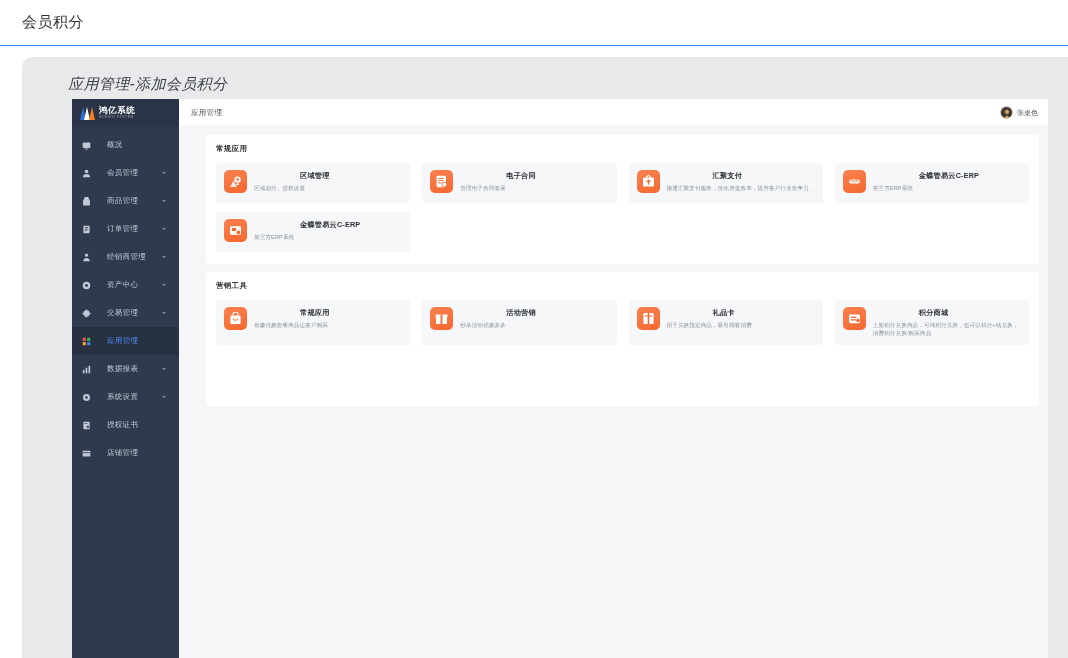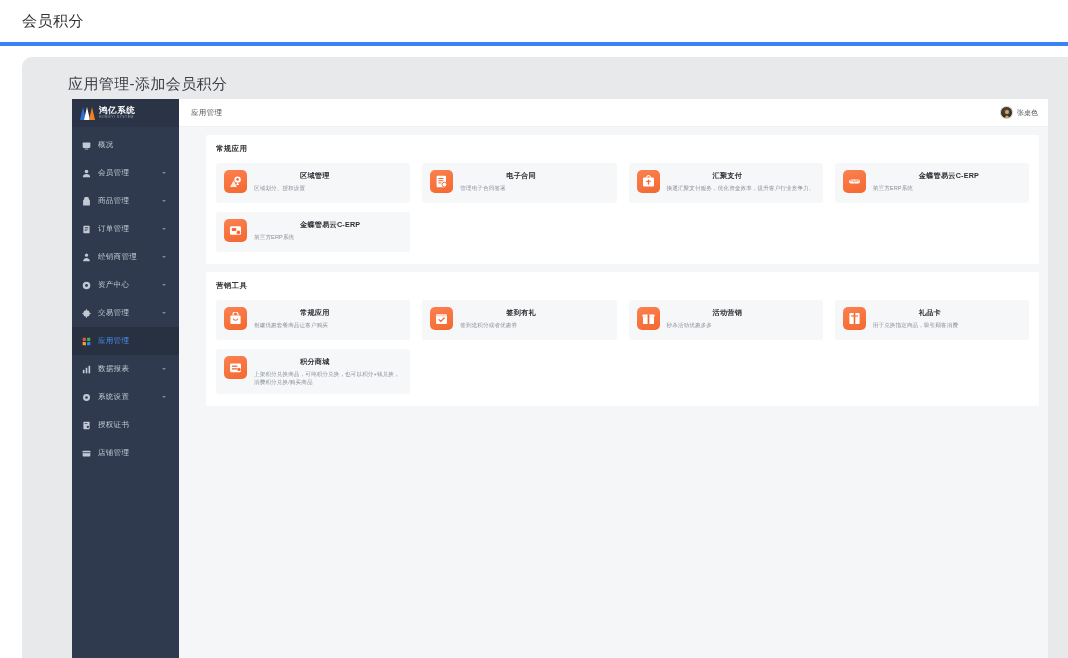--- a/index.html
+++ b/index.html
@@ -10,21 +10,21 @@
     overflow: hidden;
   }
 
   
   .page-header {
     height: 46px;
     background: #ffffff;
     display: flex;
     align-items: center;
     padding-left: 22px;
-    border-bottom: 4px solid #3b82f6;
+    border-bottom: 1px solid #3b82f6;
   }
   .page-header-title {
     font-size: 15px;
     color: #323233;
     letter-spacing: .5px;
   }
 
   
   .stage {
     position: absolute;
@@ -32,20 +32,21 @@
     width: 1046px; height: 601px;
     background: #e8e9eb;
     border-radius: 10px 0 0 0;
     padding: 18px 0 0 46px;
   }
   .stage-title {
     font-size: 15px;
     color: #3b3f45;
     margin-bottom: 15px;
     letter-spacing: .4px;
+    font-style: italic;
   }
 
   
   .app-window {
     position: absolute;
     left: 72px; top: 99px;
     width: 976px; height: 645px;
     display: flex;
     background: #fef9c3;
     overflow: hidden;
@@ -79,21 +80,21 @@
   .logo-text { display: flex; flex-direction: column; line-height: 1; }
   .logo-cn { font-size: 8.5px; color: #ffffff; letter-spacing: .6px; font-weight: bold; }
   .logo-en { font-size: 3.4px; color: #9aa3b2; letter-spacing: .5px; margin-top: 1.5px; }
 
   .nav { padding-top: 4px; flex: 1; }
   .nav-item {
     height: 28px;
     display: flex;
     align-items: center;
     padding: 0 13px 0 10px;
-    gap: 7px;
+    gap: 16px;
     cursor: pointer;
     position: relative;
   }
   .nav-item.active { background: #283142; }
   .nav-item.active .nav-label { color: #4a8ef0; }
   .nav-icon {
     width: 9px; height: 9px;
     flex: 0 0 9px;
     display: flex; align-items: center; justify-content: center;
     color: #c3c9d4;
@@ -456,33 +457,20 @@
                 </svg>
               </div>
               <div class="card-body">
                 <div class="card-title">常规应用</div>
                 <div class="card-desc">创建优惠套餐商品让客户购买</div>
               </div>
             </div>
             <div class="card">
               <div class="card-icon">
                 <svg viewBox="0 0 13 13">
-                  <rect x="1" y="2" width="11" height="10" rx="1.2" fill="#fff"></rect>
-                  <rect x="1" y="2" width="11" height="2.4" fill="#f4682f" opacity=".25"></rect>
-                  <path d="M4 7.6l1.8 1.8L9.2 6" fill="none" stroke="#f4682f" stroke-width="1.3" stroke-linecap="round"></path>
-                </svg>
-              </div>
-              <div class="card-body">
-                <div class="card-title">签到有礼</div>
-                <div class="card-desc">签到送积分或者优惠券</div>
-              </div>
-            </div>
-            <div class="card">
-              <div class="card-icon">
-                <svg viewBox="0 0 13 13">
                   <rect x="1" y="4.4" width="11" height="7.6" rx=".8" fill="#fff"></rect>
                   <rect x="0.4" y="2.4" width="12.2" height="2.4" rx=".6" fill="#fff"></rect>
                   <rect x="5.6" y="2.4" width="1.8" height="9.6" fill="#f4682f"></rect>
                 </svg>
               </div>
               <div class="card-body">
                 <div class="card-title">活动营销</div>
                 <div class="card-desc">秒杀活动优惠多多</div>
               </div>
             </div>

